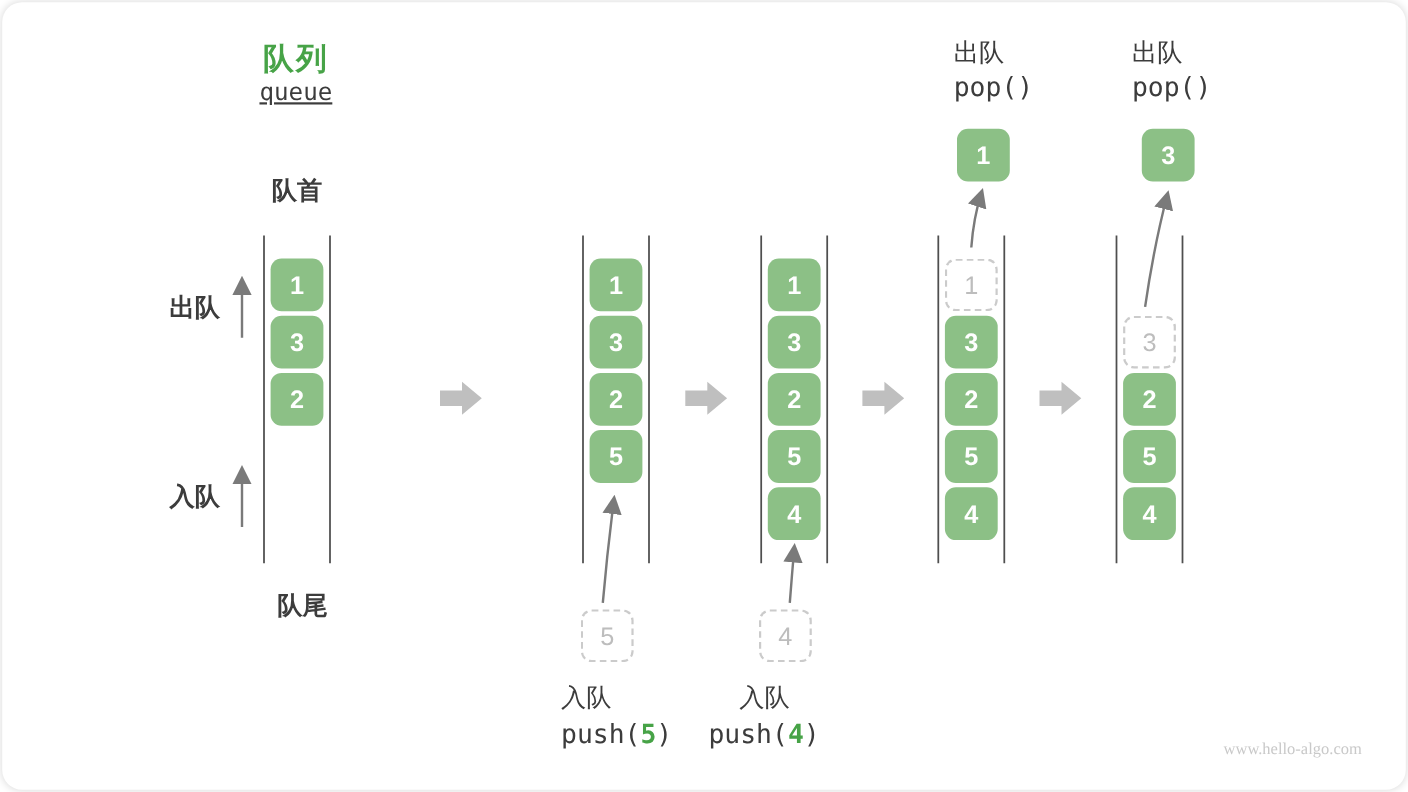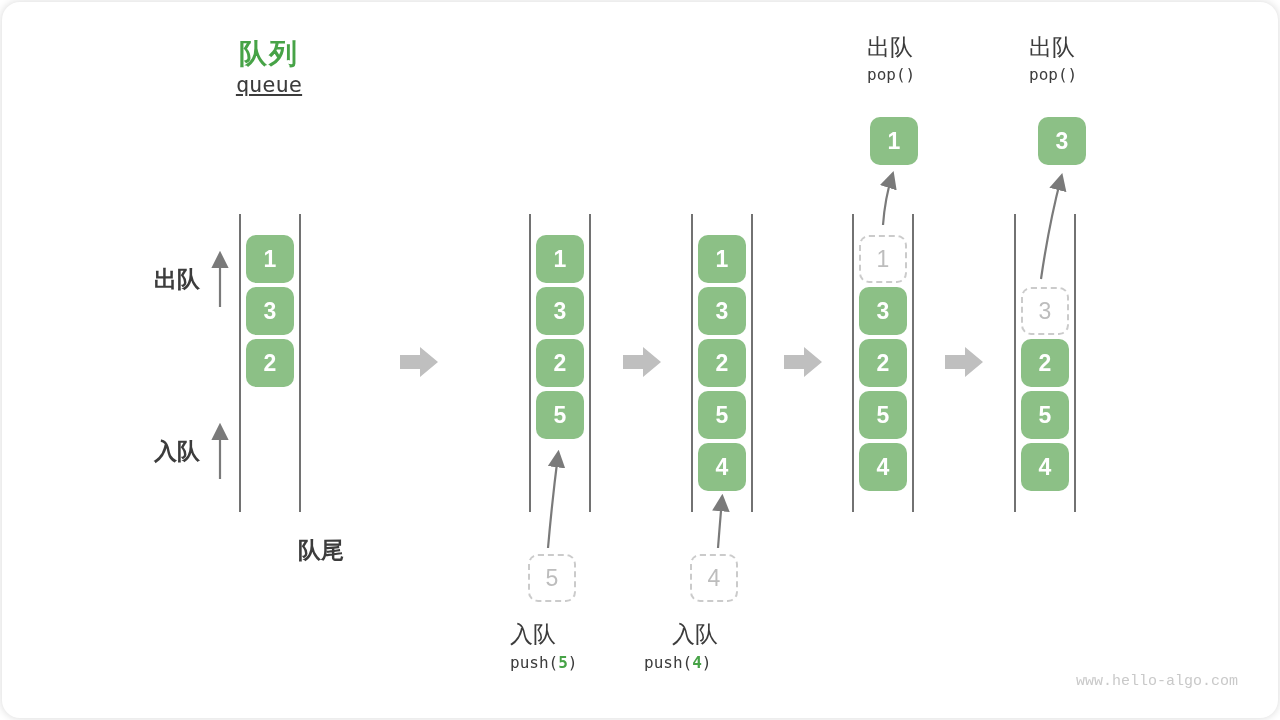--- a/index.html
+++ b/index.html
@@ -22,38 +22,38 @@
     position:absolute;inset:2px;background:#fff;border-radius:18px;
     box-shadow:0 0 8px rgba(0,0,0,.16);
   }
   .abs{position:absolute;}
   .title-zh{left:178px;top:33px;width:178px;text-align:center;
     font-size:28px;font-weight:bold;color:var(--green-text);letter-spacing:2px;}
   .title-en{left:178px;top:70px;width:178px;text-align:center;
     font-size:22px;font-family:"DejaVu Sans Mono","Liberation Mono",monospace;color:var(--dark);text-decoration:underline;}
   .lbl{font-size:23px;font-weight:bold;color:var(--dark);}
   .lbl-front{left:179px;top:156px;width:178px;text-align:center;}
-  .lbl-rear{left:164px;top:533px;width:178px;text-align:right;}
+  .lbl-rear{left:184px;top:533px;width:178px;text-align:center;}
   .lbl-side{left:116px;width:82px;text-align:right;}
   .lbl-dequeue{top:262px;}
   .lbl-enqueue{top:434px;}
   .box{
     position:absolute;width:48px;height:48px;border-radius:10px;
     display:flex;align-items:center;justify-content:center;
     font-size:23px;font-weight:bold;box-sizing:border-box;
   }
   .box.solid{background:var(--green);color:#ffffff;}
   .box.dashed{background:#fff;border:2px dashed var(--dash-border);
     color:var(--dash-text);font-weight:normal;}
   .op-label{position:absolute;font-size:23px;color:var(--dark);white-space:nowrap;}
   .code{position:absolute;font-family:"DejaVu Sans Mono","Liberation Mono",monospace;
-    font-size:16px;color:var(--dark);white-space:nowrap;}
+    font-size:24px;color:var(--dark);white-space:nowrap;}
   .code .arg{color:var(--green-text);font-weight:bold;}
   .watermark{position:absolute;right:40px;top:671px;
-    font-family:Liberation Mono, monospace;
+    font-family:Liberation Serif, serif;
     font-size:15px;color:var(--watermark);}
   svg.overlay{position:absolute;left:0;top:0;width:1280px;height:720px;pointer-events:none;}
 </style>
 </head>
 <body>
 
 <div class="card">
 
   <svg class="overlay" id="overlay">
     <defs>
@@ -79,20 +79,21 @@
       <path d="M218,477 L218,426" fill="none" stroke="var(--thin-arrow)" stroke-width="2.2" marker-end="url(#ah)"></path>
       <path d="M546,546 Q550,500 556,453" fill="none" stroke="var(--thin-arrow)" stroke-width="2.2" marker-end="url(#ah)"></path>
       <path d="M716,546 Q718,520 720,497" fill="none" stroke="var(--thin-arrow)" stroke-width="2.2" marker-end="url(#ah)"></path>
       <path d="M881,223 Q883,196 890,174" fill="none" stroke="var(--thin-arrow)" stroke-width="2.2" marker-end="url(#ah)"></path>
       <path d="M1039,277 Q1047,222 1059,176" fill="none" stroke="var(--thin-arrow)" stroke-width="2.2" marker-end="url(#ah)"></path>
     </svg>
 
   <div class="abs title-zh">队列</div>
   <div class="abs title-en">queue</div>
 
+  <div class="abs lbl lbl-front">队首</div>
   <div class="abs lbl lbl-rear">队尾</div>
   <div class="abs lbl lbl-side lbl-dequeue">出队</div>
   <div class="abs lbl lbl-side lbl-enqueue">入队</div>
 
   <div id="states">
       <div class="box solid" style="left: 244px; top: 233px;">1</div>
       <div class="box solid" style="left: 244px; top: 285px;">3</div>
       <div class="box solid" style="left: 244px; top: 337px;">2</div>
       <div class="box solid" style="left: 534px; top: 233px;">1</div>
       <div class="box solid" style="left: 534px; top: 285px;">3</div>

